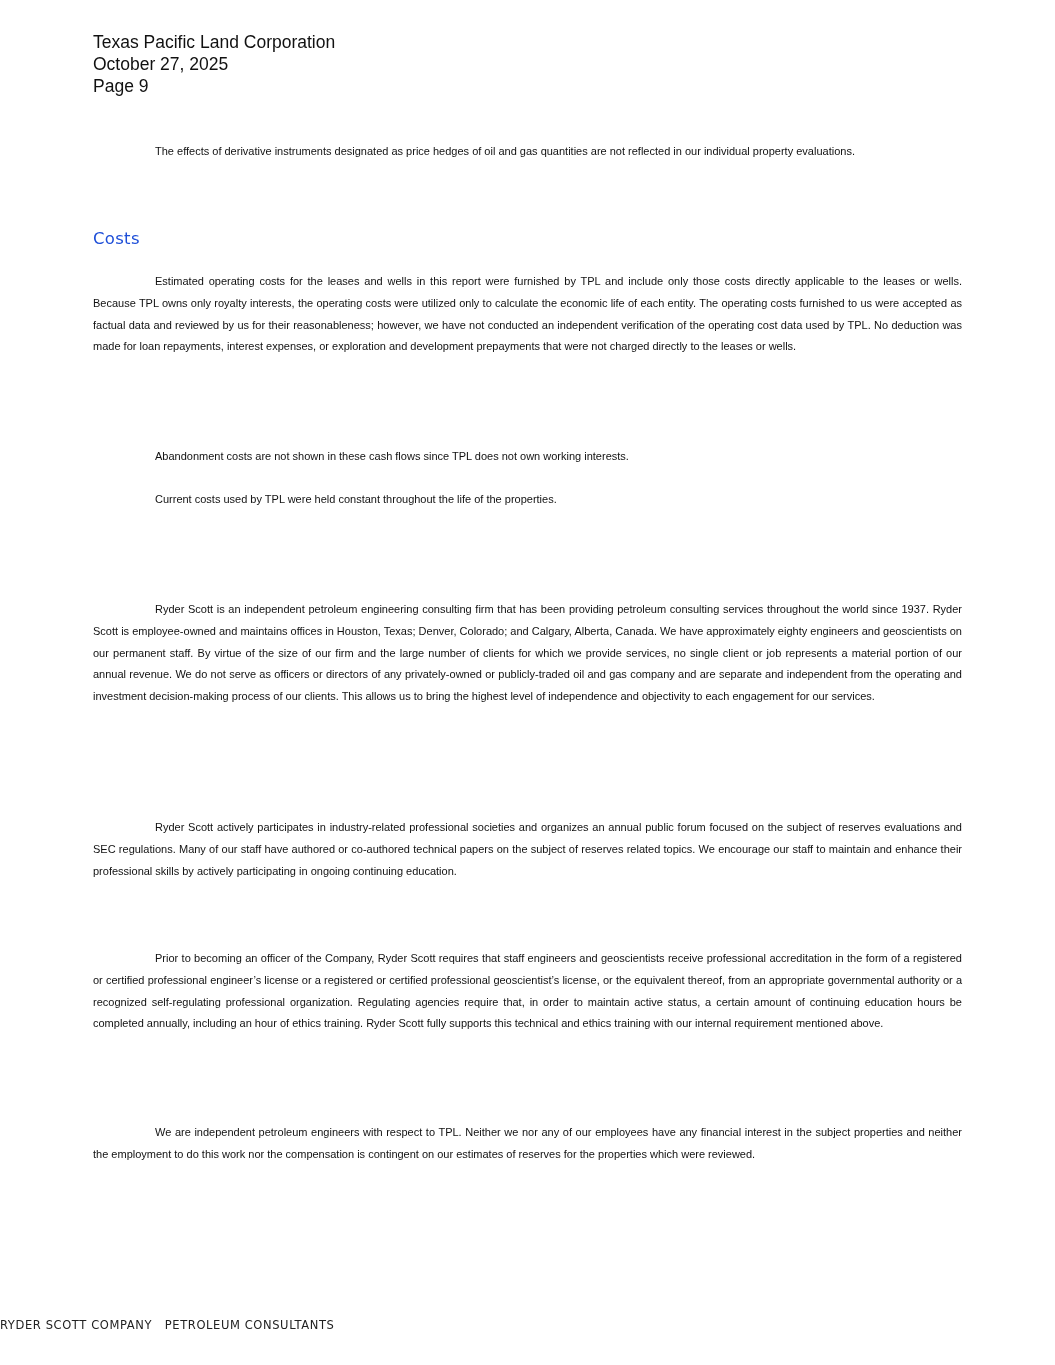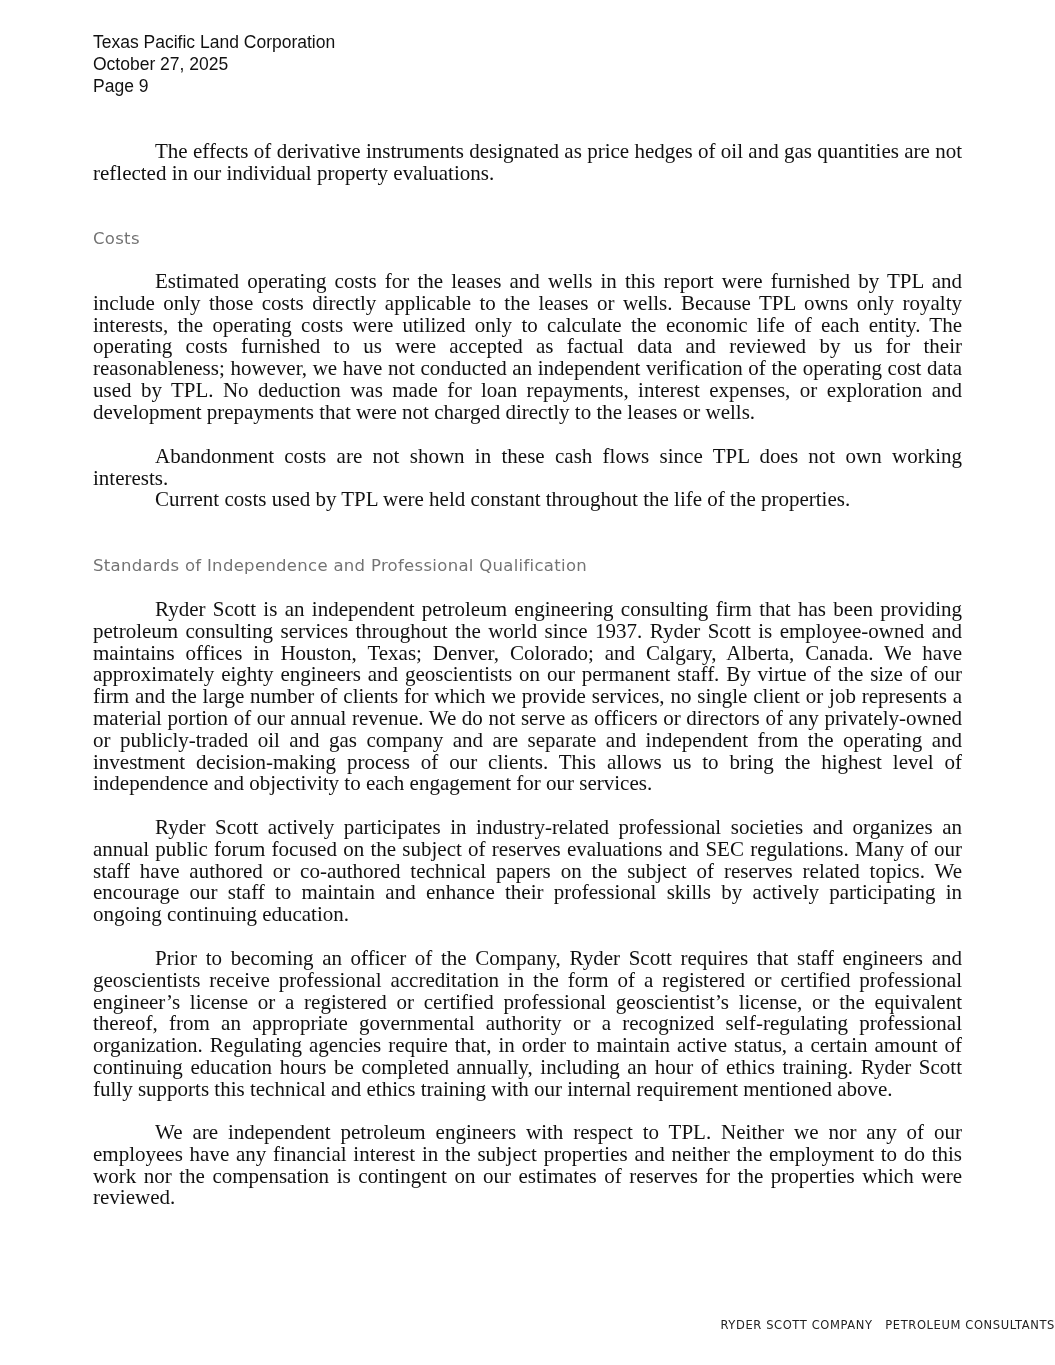--- a/index.html
+++ b/index.html
@@ -1,23 +1,23 @@
 <!DOCTYPE html>
 <html><head>
 <meta charset="utf-8">
 <style>
   html, body { margin: 0; padding: 0; background: #ffffff; }
   body { width: 1055px; height: 1365px; position: relative; overflow: hidden; color: #111; }
   .page { position: absolute; left: 0; top: 0; width: 875px; height: 1365px; }
   .header { position: absolute; left: 93px; top: 32px; font-family: "Liberation Sans", sans-serif; font-size: 17.5px; line-height: 21.8px; }
   .header div { white-space: nowrap; }
-  .body-text { position: absolute; left: 93px; width: 869px; font-family: Liberation Serif, serif; font-size: 21px; line-height: 21.8px; text-align: justify; }
+  .body-text { position: absolute; left: 93px; width: 869px; font-family: Liberation Sans, sans-serif; font-size: 11px; line-height: 21.8px; text-align: justify; }
   .body-text .indent { display: inline-block; width: 62px; }
-  .heading { position: absolute; left: 93px; font-family: "DejaVu Sans", sans-serif; font-size: 16.5px; line-height: 21px; letter-spacing: 0.3px; color: #737373; white-space: nowrap; }
-  .footer { position: absolute; left: 0; width: 1055px; top: 1318px; text-align: right; font-family: "DejaVu Sans", sans-serif; font-size: 11.5px; letter-spacing: 0.6px; color: #222; white-space: pre; }
+  .heading { position: absolute; left: 93px; font-family: "DejaVu Sans", sans-serif; font-size: 16.5px; line-height: 21px; letter-spacing: 0.3px; color: #1d4ed8; white-space: nowrap; }
+  .footer { position: absolute; left: 0; width: 1055px; top: 1318px; text-align: left; font-family: "DejaVu Sans", sans-serif; font-size: 11.5px; letter-spacing: 0.6px; color: #222; white-space: pre; }
 </style>
 </head>
 <body>
 
 <div class="page">
 
   <div class="header">
     <div>Texas Pacific Land Corporation</div>
     <div>October 27, 2025</div>
     <div>Page 9</div>
@@ -26,21 +26,20 @@
   <div class="body-text" style="top:141px;"><span class="indent"></span><span>The effects of derivative instruments designated as price hedges of oil and gas quantities are not reflected in our individual property evaluations.</span></div>
 
   <div class="heading" style="top:228px;">Costs</div>
 
   <div class="body-text" style="top:271px;"><span class="indent"></span><span>Estimated operating costs for the leases and wells in this report were furnished by TPL and include only those costs directly applicable to the leases or wells.  Because TPL owns only royalty interests, the operating costs were utilized only to calculate the economic life of each entity.  The operating costs furnished to us were accepted as factual data and reviewed by us for their reasonableness; however, we have not conducted an independent verification of the operating cost data used by TPL.  No deduction was made for loan repayments, interest expenses, or exploration and development prepayments that were not charged directly to the leases or wells.</span></div>
 
   <div class="body-text" style="top:489px;"><span class="indent"></span><span>Current costs used by TPL were held constant throughout the life of the properties.</span></div>
 
   <div class="body-text" style="top:446px;"><span class="indent"></span><span>Abandonment costs are not shown in these cash flows since TPL does not own working interests.</span></div>
 
-  <div class="heading" style="top:555px;">Standards of Independence and Professional Qualification</div>
 
   <div class="body-text" style="top:599px;"><span class="indent"></span><span>Ryder Scott is an independent petroleum engineering consulting firm that has been providing petroleum consulting services throughout the world since 1937.  Ryder Scott is employee-owned and maintains offices in Houston, Texas; Denver, Colorado; and Calgary, Alberta, Canada.  We have approximately eighty engineers and geoscientists on our permanent staff.  By virtue of the size of our firm and the large number of clients for which we provide services, no single client or job represents a material portion of our annual revenue.  We do not serve as officers or directors of any privately-owned or publicly-traded oil and gas company and are separate and independent from the operating and investment decision-making process of our clients.  This allows us to bring the highest level of independence and objectivity to each engagement for our services.</span></div>
 
   <div class="body-text" style="top:817px;"><span class="indent"></span><span>Ryder Scott actively participates in industry-related professional societies and organizes an annual public forum focused on the subject of reserves evaluations and SEC regulations.  Many of our staff have authored or co-authored technical papers on the subject of reserves related topics.  We encourage our staff to maintain and enhance their professional skills by actively participating in ongoing continuing education.</span></div>
 
   <div class="body-text" style="top:948px;"><span class="indent"></span><span>Prior to becoming an officer of the Company, Ryder Scott requires that staff engineers and geoscientists receive professional accreditation in the form of a registered or certified professional engineer’s license or a registered or certified professional geoscientist’s license, or the equivalent thereof, from an appropriate governmental authority or a recognized self-regulating professional organization.  Regulating agencies require that, in order to maintain active status, a certain amount of continuing education hours be completed annually, including an hour of ethics training.  Ryder Scott fully supports this technical and ethics training with our internal requirement mentioned above.</span></div>
 
   <div class="body-text" style="top:1122px;"><span class="indent"></span><span>We are independent petroleum engineers with respect to TPL.  Neither we nor any of our employees have any financial interest in the subject properties and neither the employment to do this work nor the compensation is contingent on our estimates of reserves for the properties which were reviewed.</span></div>
 
   <div class="footer">RYDER SCOTT COMPANY   PETROLEUM CONSULTANTS</div>

